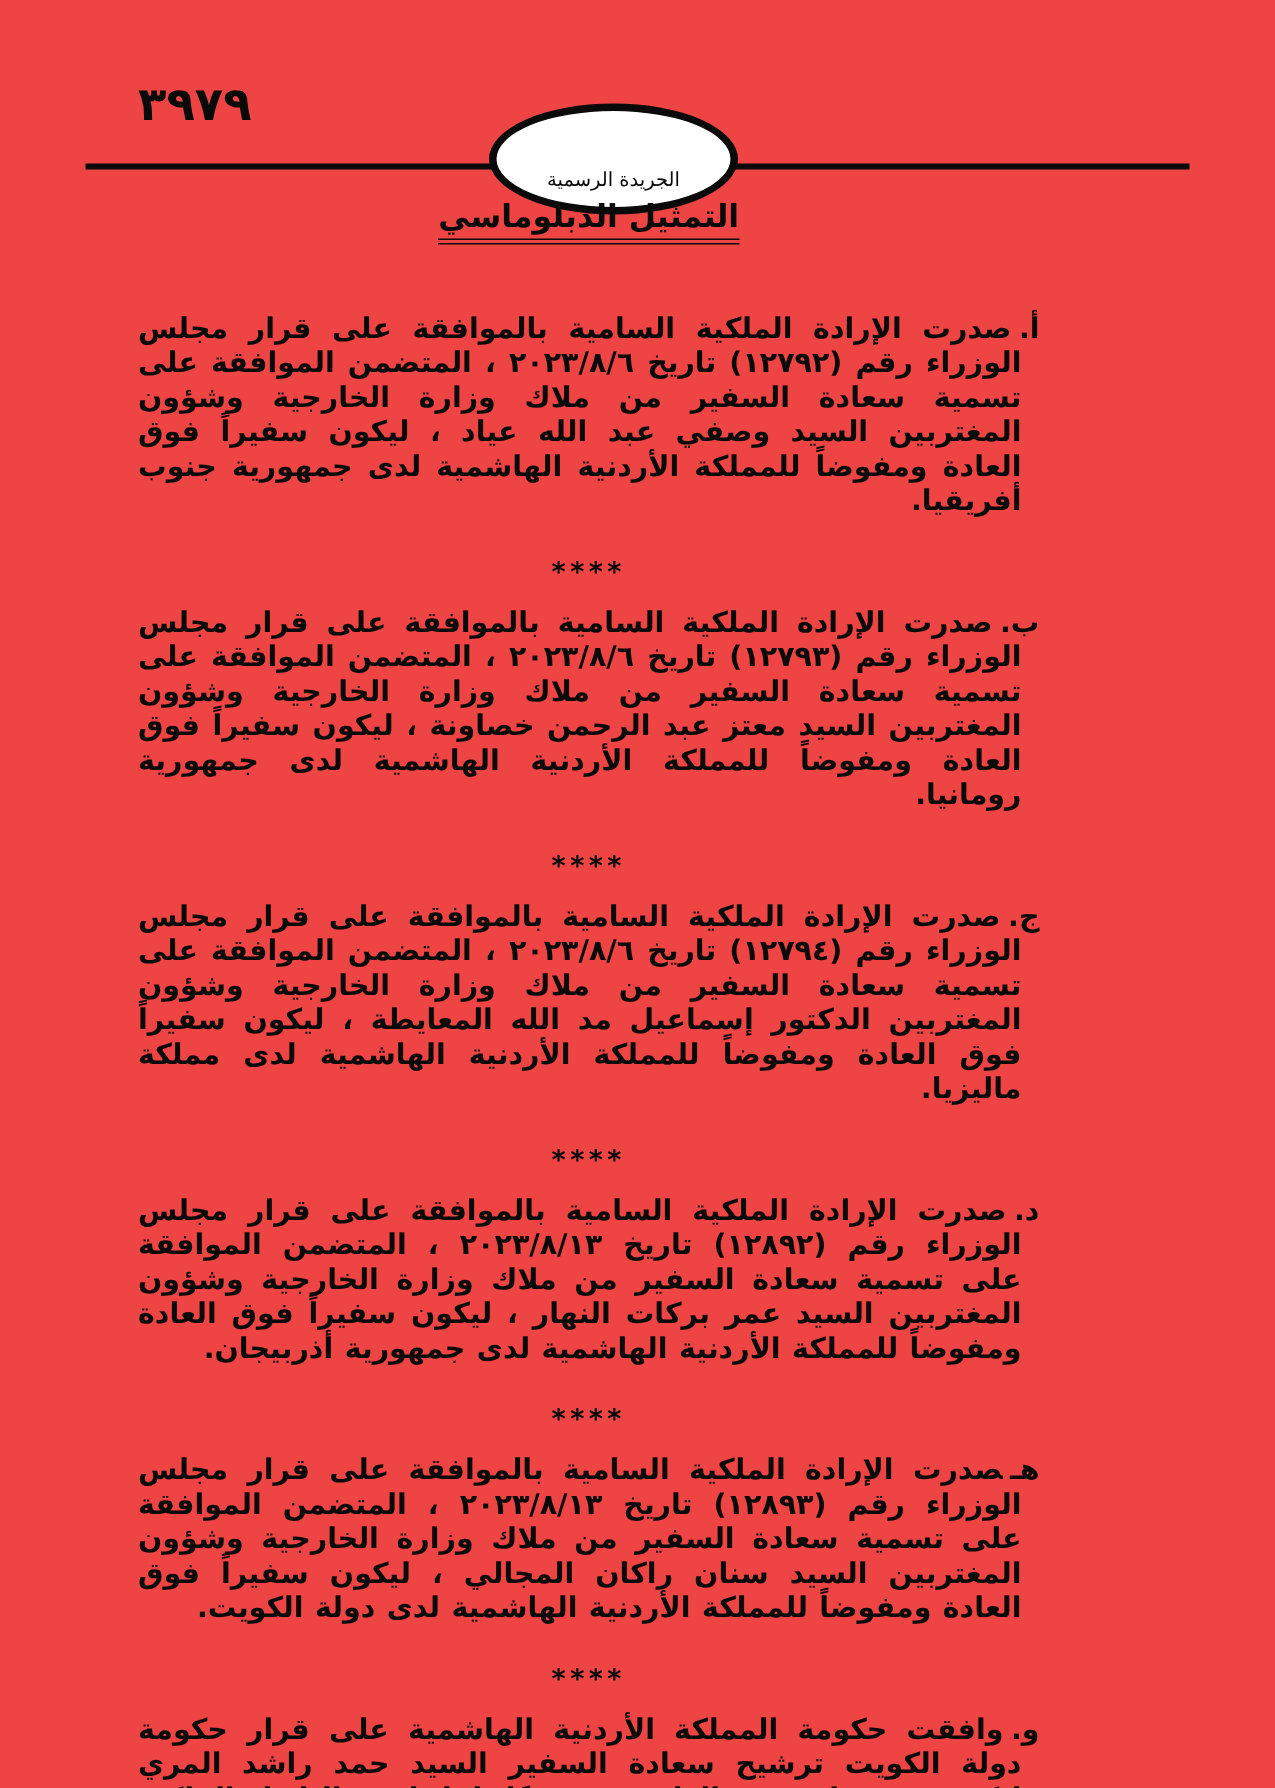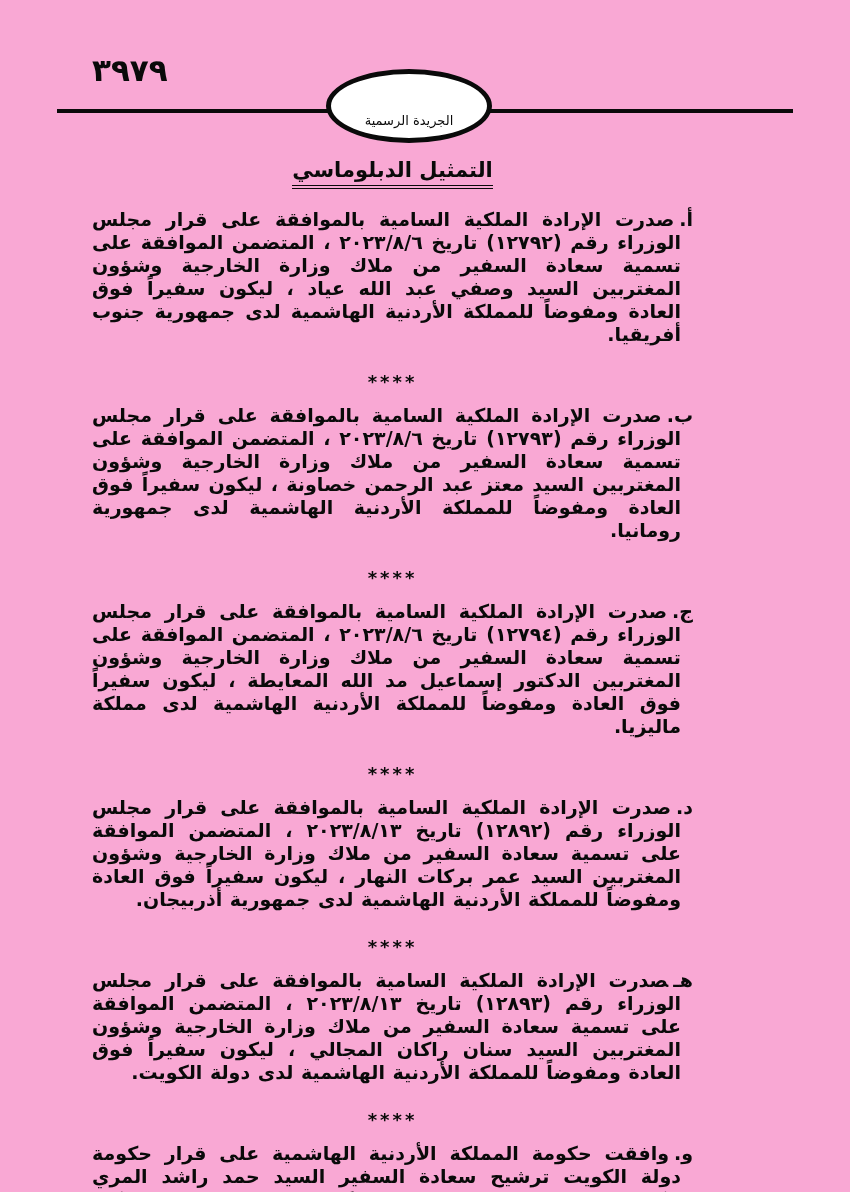--- a/index.html
+++ b/index.html
@@ -2,21 +2,21 @@
 <html lang="ar"><head>
 <meta charset="utf-8">
 <style>
   html, body { margin: 0; padding: 0; }
   body { background: #ffffff; font-family: "DejaVu Sans", sans-serif; }
 
   .page {
     position: relative;
     width: 850px;
     height: 1192px;
-    background: #f9a8d4;
+    background: #ef4444;
     color: #0a0a0a;
     overflow: hidden;
   }
 
   .page-number {
     position: absolute;
     top: 52px;
     left: 92px;
     font-size: 31px;
     font-weight: 700;
@@ -48,21 +48,21 @@
   .gazette-badge .badge-label {
     direction: rtl;
     font-size: 13px;
     font-weight: 400;
     white-space: nowrap;
     margin-top: 28px;
   }
 
   .title-row {
     position: absolute;
-    top: 158px;
+    top: 132px;
     left: 0;
     width: 785px;
     text-align: center;
   }
   .doc-title {
     display: inline-block;
     direction: rtl;
     font-size: 21px;
     font-weight: 700;
     padding-bottom: 3px;

